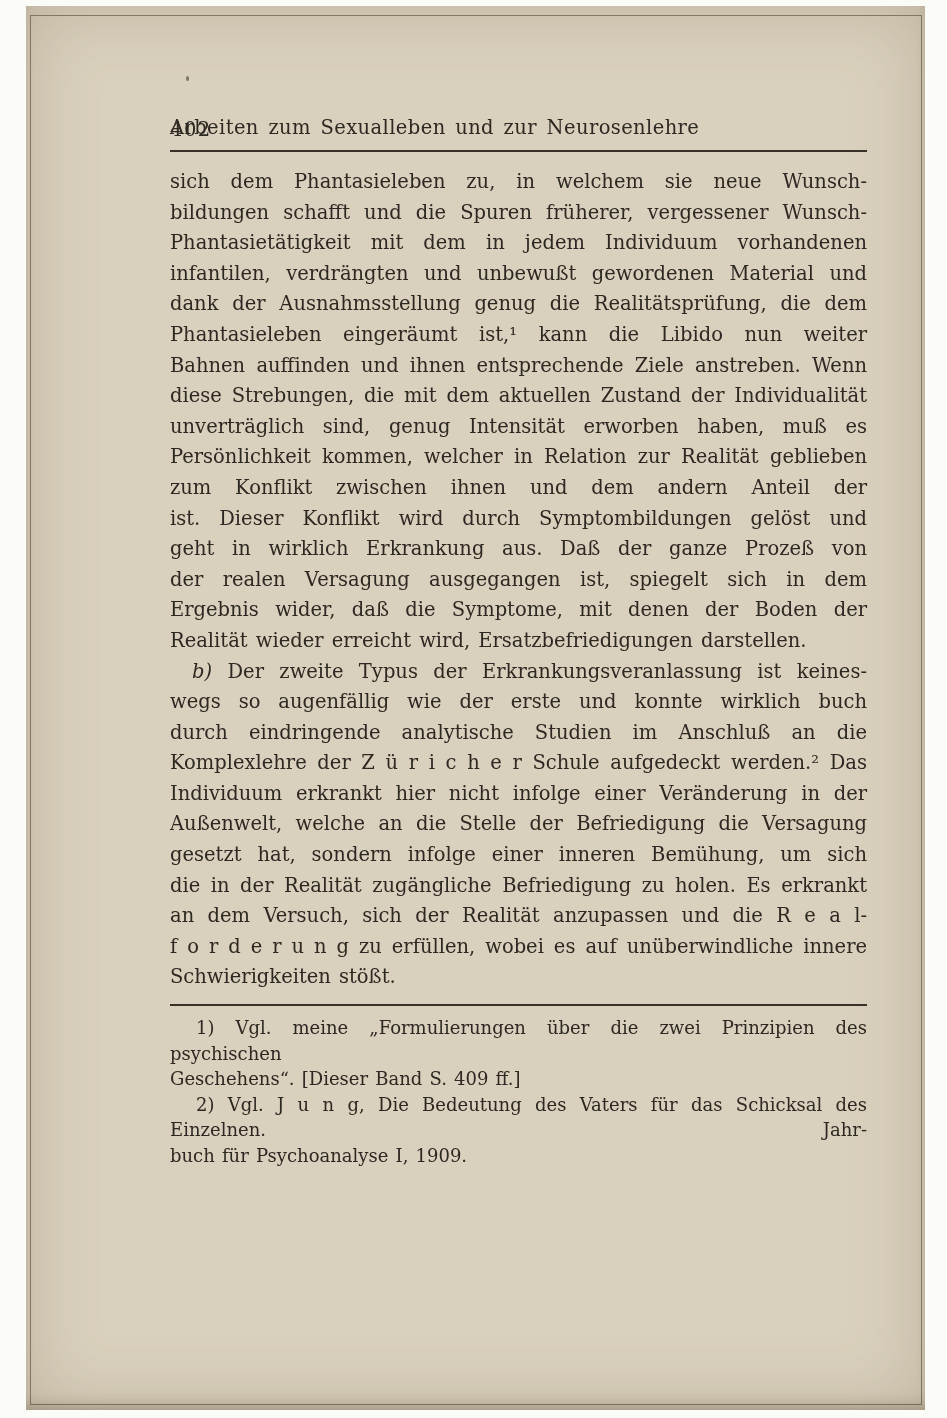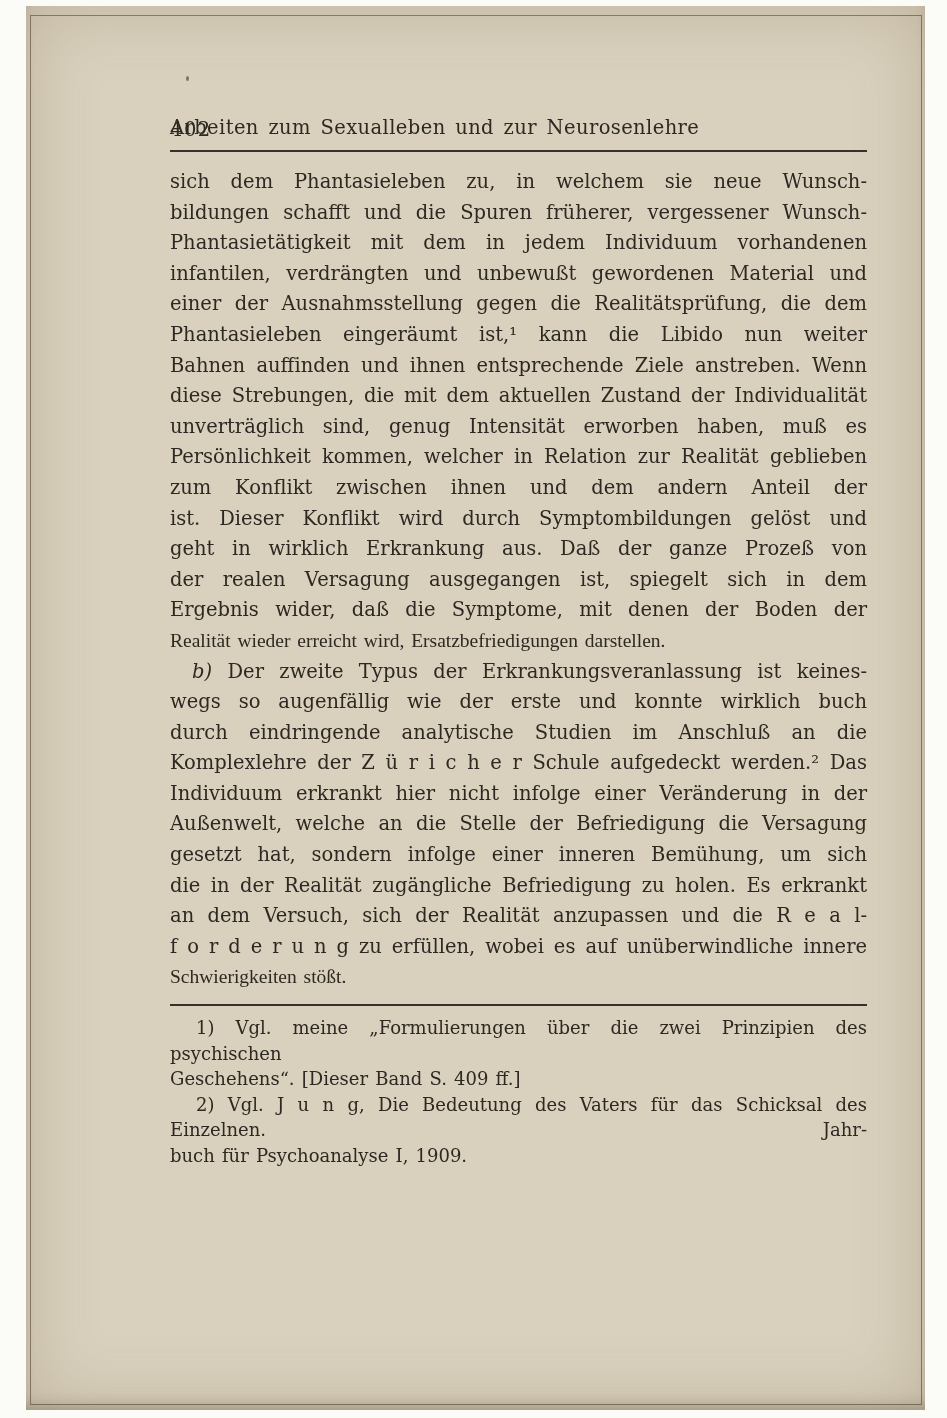--- a/index.html
+++ b/index.html
@@ -40,21 +40,21 @@
     word-spacing: 3px;
   }
   .header-rule { border-top: 2.5px solid #383128; margin-top: 4px; }
   .bodytext {
     margin-top: 15px;
     font-size: 19.5px;
     line-height: 30.6px;
     word-spacing: 0.1em;
   }
   .ln { text-align: justify; text-align-last: justify; }
-  .ln.last { text-align-last: left; font-family: Liberation Serif, serif; }
+  .ln.last { text-align-last: left; }
   .ln.indent { text-indent: 22px; }
   .it { font-style: italic; }
   .fn-rule { border-top: 2px solid #383128; margin-top: 11px; }
   .footnotes {
     margin-top: 9px;
     font-size: 18px;
     line-height: 25.5px;
     word-spacing: 0.08em;
   }
   .fn { text-align: justify; text-align-last: justify; }
@@ -75,21 +75,21 @@
       <span class="runtitle">Arbeiten zum Sexualleben und zur Neurosenlehre</span>
     </div>
     <div class="header-rule"></div>
 
     <div class="bodytext">
       <div>
         <div class="ln">sich dem Phantasieleben zu, in welchem sie neue Wunsch-</div>
         <div class="ln">bildungen schafft und die Spuren früherer, vergessener Wunsch-</div>
         <div class="ln">Phantasietätigkeit mit dem in jedem Individuum vorhandenen</div>
         <div class="ln">infantilen, verdrängten und unbewußt gewordenen Material und</div>
-        <div class="ln">einer der Ausnahmsstellung gegen die Realitätsprüfung, die dem</div>
+        <div class="ln">dank der Ausnahmsstellung genug die Realitätsprüfung, die dem</div>
         <div class="ln">Phantasieleben eingeräumt ist,¹ kann die Libido nun weiter</div>
         <div class="ln">Bahnen auffinden und ihnen entsprechende Ziele anstreben. Wenn</div>
         <div class="ln">diese Strebungen, die mit dem aktuellen Zustand der Individualität</div>
         <div class="ln">unverträglich sind, genug Intensität erworben haben, muß es</div>
         <div class="ln">Persönlichkeit kommen, welcher in Relation zur Realität geblieben</div>
         <div class="ln">zum Konflikt zwischen ihnen und dem andern Anteil der</div>
         <div class="ln">ist. Dieser Konflikt wird durch Symptombildungen gelöst und</div>
         <div class="ln">geht in wirklich Erkrankung aus. Daß der ganze Prozeß von</div>
         <div class="ln">der realen Versagung ausgegangen ist, spiegelt sich in dem</div>
         <div class="ln">Ergebnis wider, daß die Symptome, mit denen der Boden der</div>

